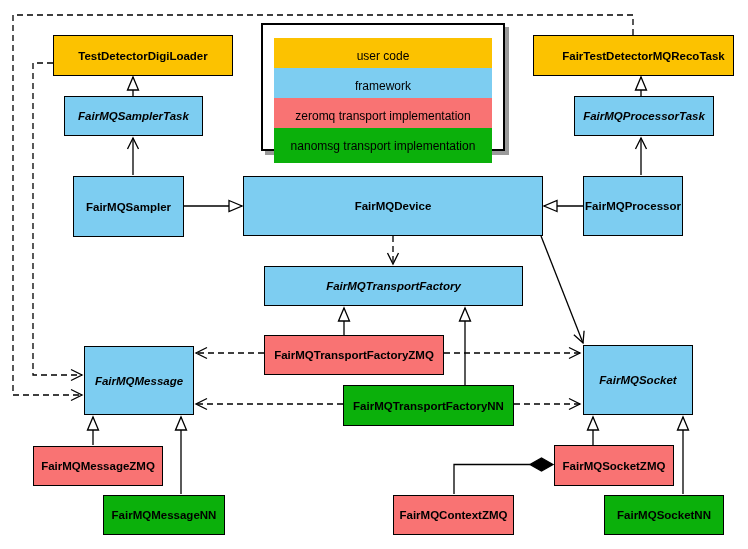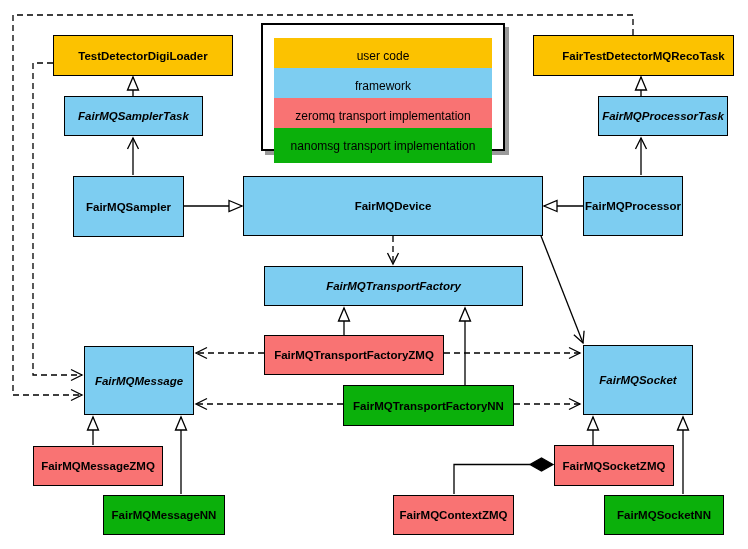--- a/index.html
+++ b/index.html
@@ -120,21 +120,21 @@
   <div class="node cat-user" style="left:53px;  top:35px;  width:180px; height:41px;">TestDetectorDigiLoader</div>
 
   <div class="node cat-framework abstract" style="left:64px; top:96px; width:139px; height:40px;font-style:italic;">FairMQSamplerTask</div>
 
   <div class="node cat-framework" style="left:73px; top:176px; width:111px; height:61px;">FairMQSampler</div>
 
   <div class="node cat-framework" style="left:243px; top:176px; width:300px; height:60px;">FairMQDevice</div>
 
   <div class="node cat-framework" style="left:583px; top:176px; width:100px; height:60px;">FairMQProcessor</div>
 
-  <div class="node cat-framework abstract" style="left:574px; top:96px; width:130px; height:40px;margin-left:24px;">FairMQProcessorTask</div>
+  <div class="node cat-framework abstract" style="left:574px; top:96px; width:140px; height:40px;">FairMQProcessorTask</div>
 
   <div class="node cat-user" style="left:533px; top:35px; width:201px; height:41px;padding-left:20px;">FairTestDetectorMQRecoTask</div>
 
   <div class="node cat-framework abstract" style="left:264px; top:266px; width:259px; height:40px;">FairMQTransportFactory</div>
 
   <div class="node cat-zeromq" style="left:264px; top:335px; width:180px; height:40px;">FairMQTransportFactoryZMQ</div>
 
   <div class="node cat-nanomsg" style="left:343px; top:385px; width:171px; height:41px;">FairMQTransportFactoryNN</div>
 
   <div class="node cat-zeromq" style="left:33px; top:446px; width:130px; height:40px;">FairMQMessageZMQ</div>

